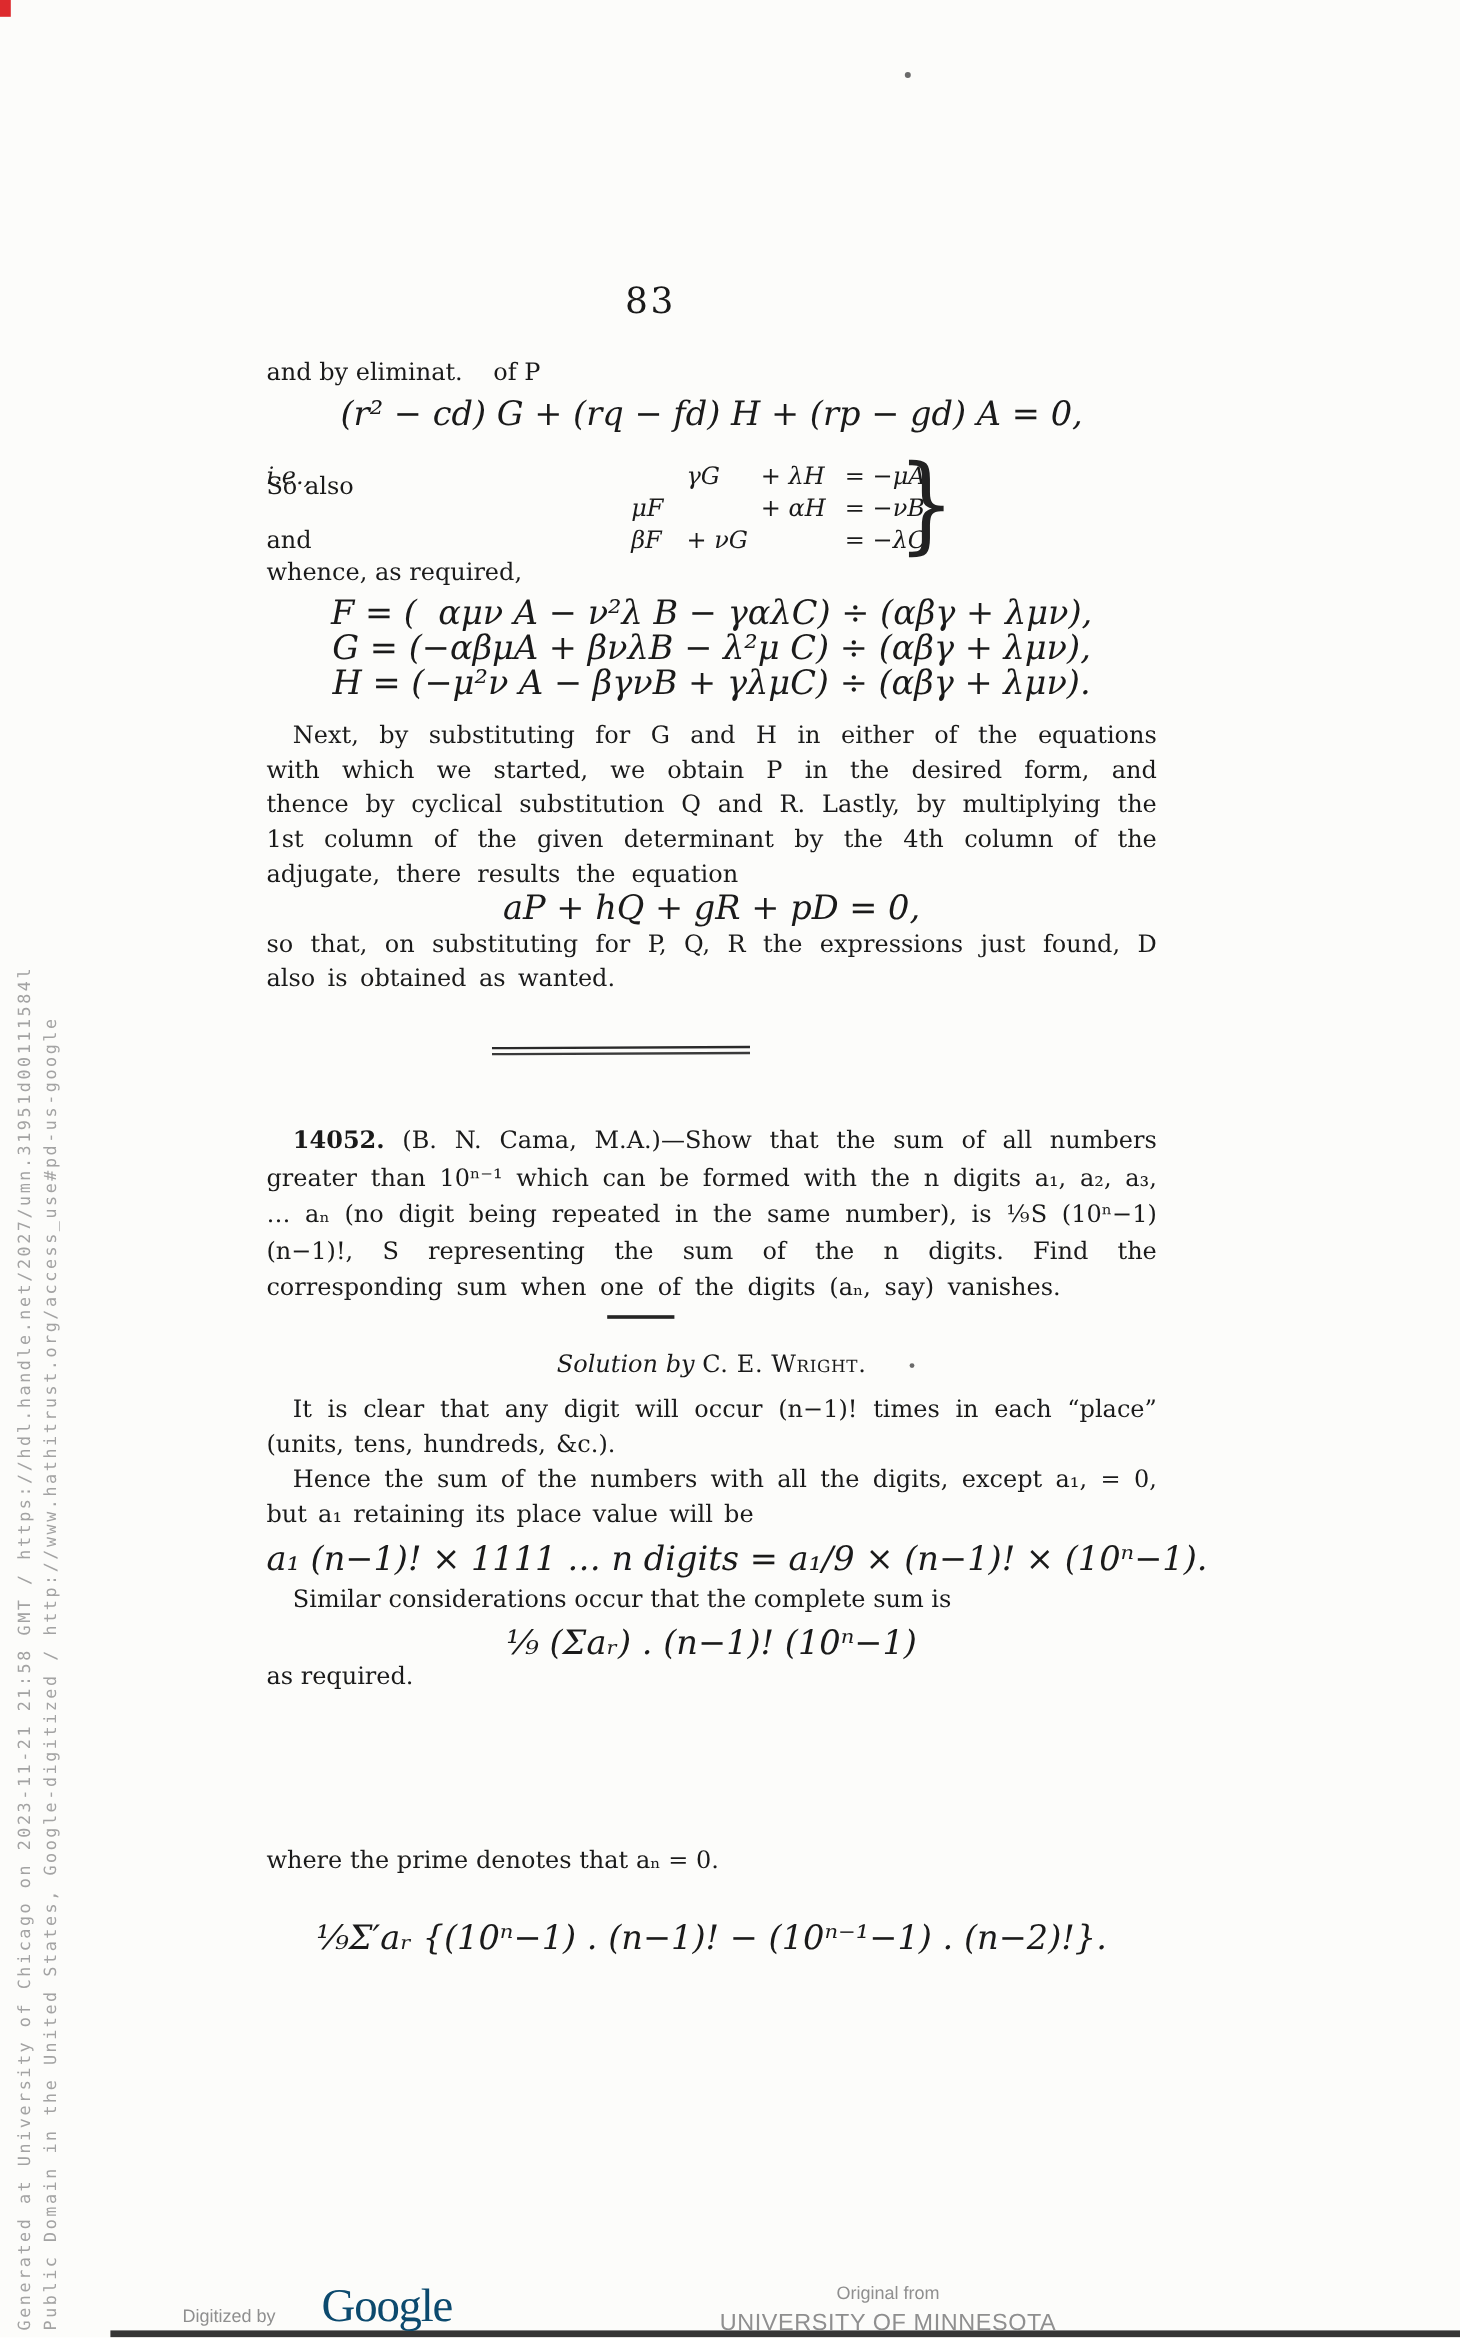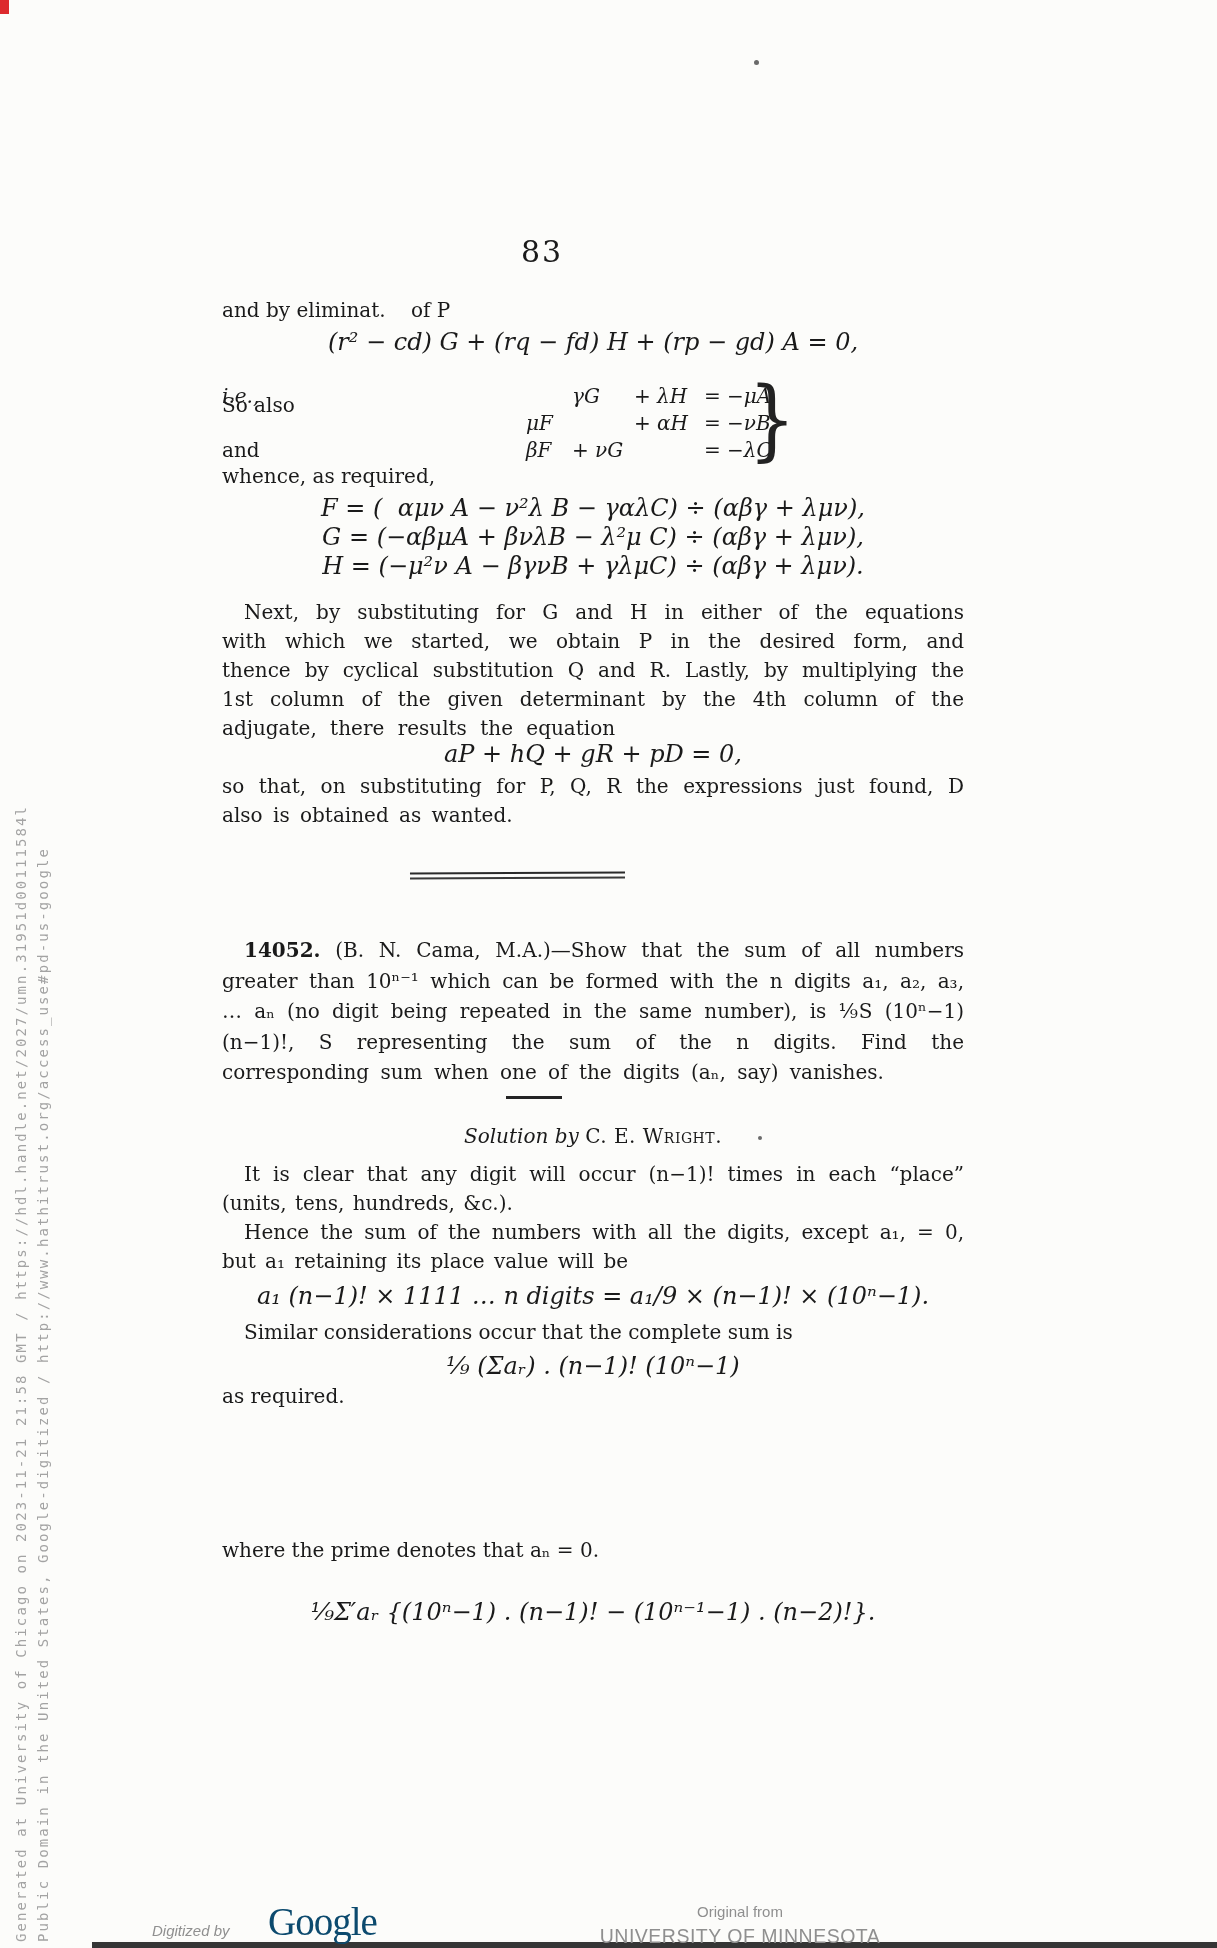--- a/index.html
+++ b/index.html
@@ -10,21 +10,21 @@
   }
   .abs { position:absolute; }
   .pageno { font-size:30px; letter-spacing:2px; text-align:center; }
   .line  { font-size:20px; }
   .para  { font-size:20px; line-height:29px; text-align:justify; }
   .indent { text-indent:22px; }
   .loose  { word-spacing:7px; }
   .loose2 { word-spacing:5px; }
   .loose3 { word-spacing:6px; }
   .eq {
-    font-size:24px; font-style:italic; white-space:pre; text-align:center;
+    font-size:28px; font-style:italic; white-space:pre; text-align:center;
     width:742px; left:222px;
   }
   .colblock { left:222px; width:742px; }
   
   .sys-label { position:absolute; font-size:20px; left:0;text-align:center; }
   .sys-grid {
     position:absolute; left:268px; top:0;
     display:grid; grid-template-columns:46px 62px 70px 110px;
     grid-auto-rows:27px; font-size:20px; font-style:italic; white-space:pre;margin-left:36px;
   }
@@ -46,21 +46,21 @@
   .probnum { font-weight:bold; }
   
   .sidebar {
     position:absolute; left:10px; top:1942px;
     transform:rotate(-90deg); transform-origin:0 0;
     font-family:"DejaVu Sans Mono",monospace; font-size:14px;
     color:#a3a3a3; white-space:nowrap; letter-spacing:2.1px;
   }
   .sidebar div { line-height:22px; }
   
-  .f-small { font-family:"Liberation Sans","DejaVu Sans",sans-serif; font-size:15px; color:#8f8f8f;font-style:italic; }
+  .f-small { font-family:"Liberation Sans","DejaVu Sans",sans-serif; font-size:15px; color:#8f8f8f; }
   .g-logo  { font-family:Liberation Serif, serif; font-size:39px; color:#0c4a6e; letter-spacing:-1px;margin-left:36px; }
   .f-inst  {
     font-family:"Liberation Sans","DejaVu Sans",sans-serif;
     text-align:center; color:#8f8f8f; width:330px;
   }
   .f-inst .l1 { font-size:15px; }
   .f-inst .l2 { font-size:19.5px; letter-spacing:0.5px; margin-top:5px; }
   .bottom-bar { background:#353535; }
   .red-mark { background:#dd2a2d; }
   .dot { background:#6a6a6a; border-radius:50%; }

